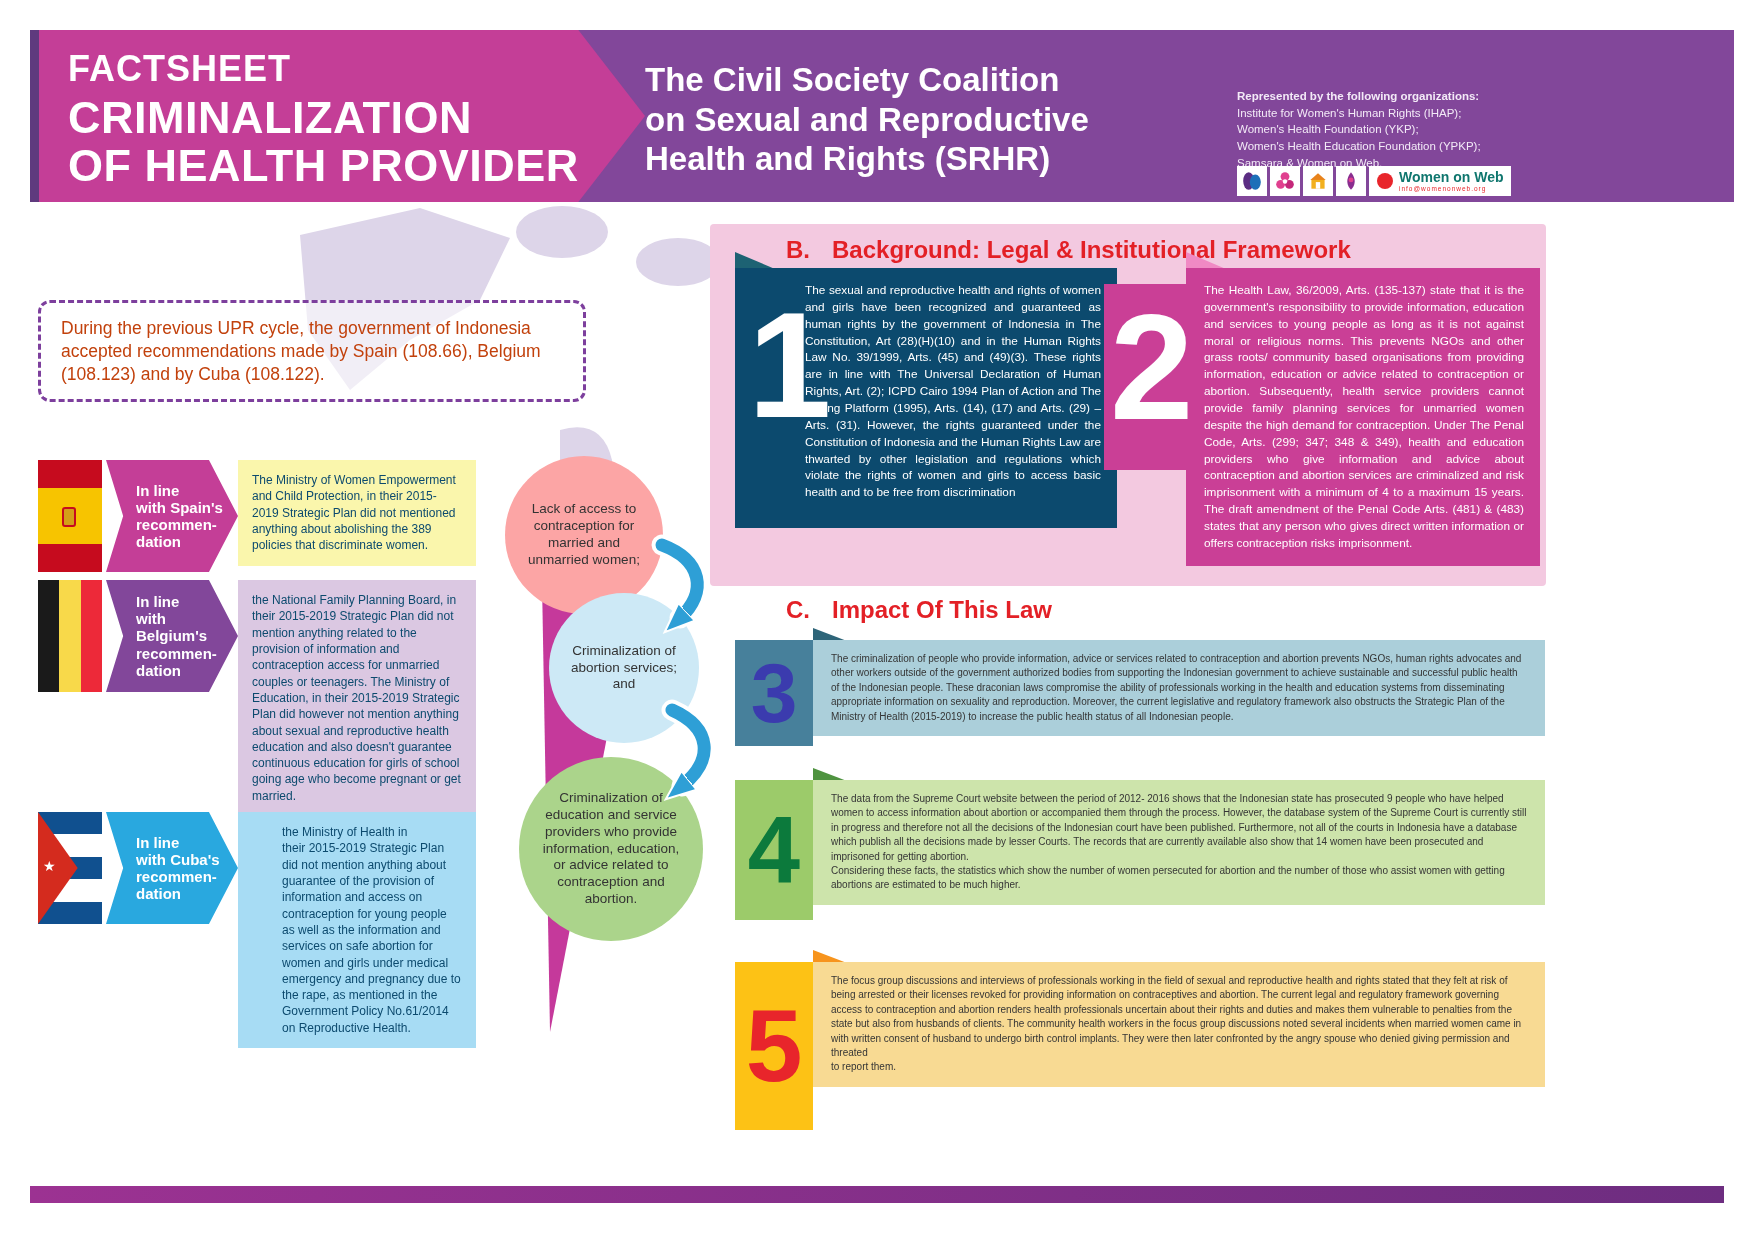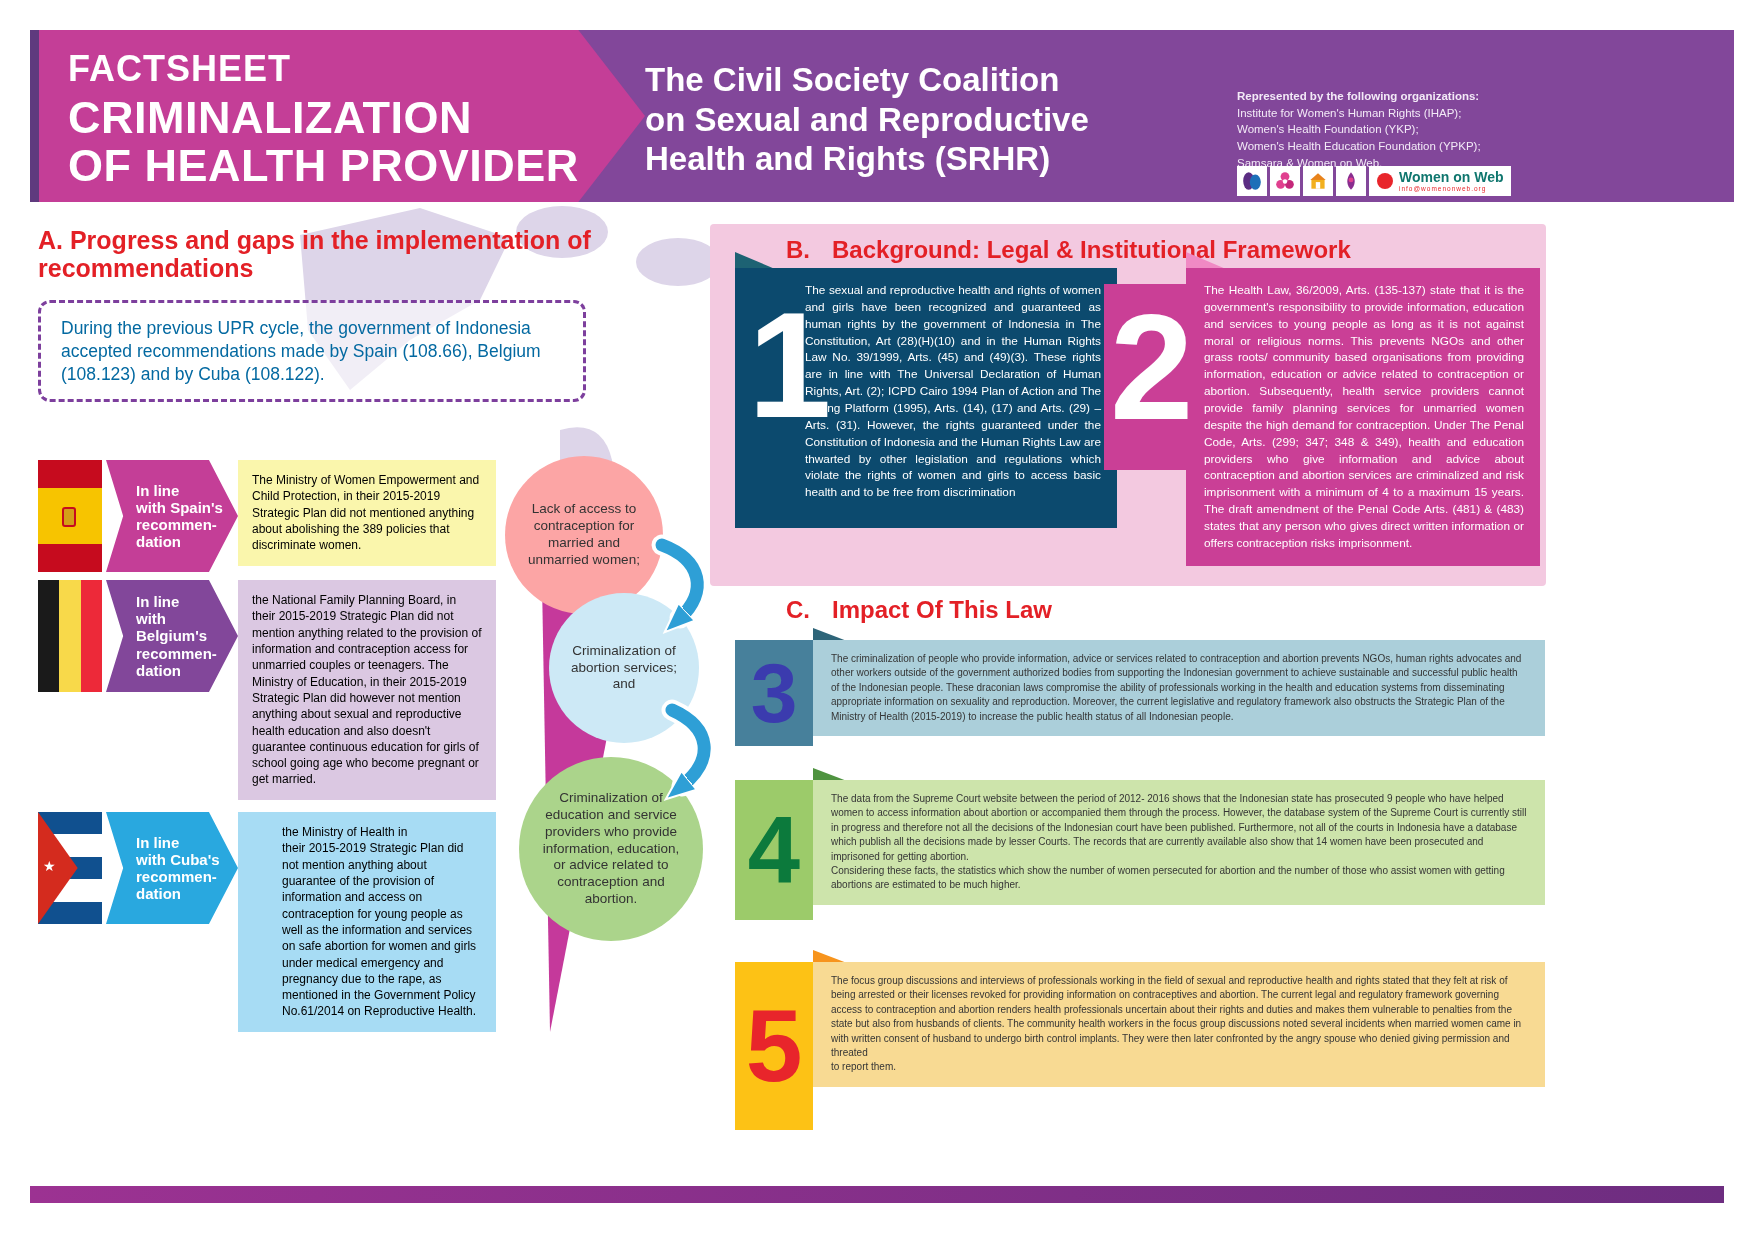--- a/index.html
+++ b/index.html
@@ -21,37 +21,37 @@
   .logo-row{left:1237px;top:166px;display:flex;gap:3px;align-items:stretch;}
   .logo-tile{width:30px;height:30px;background:#fff;display:flex;align-items:center;justify-content:center;}
   .wow-tile{height:30px;background:#fff;display:flex;align-items:center;padding:0 8px;gap:6px;}
   .wow-dot{width:16px;height:16px;border-radius:50%;background:#e8252b;flex:0 0 auto;}
   .wow-label{font-size:14px;font-weight:700;color:#0f766e;line-height:1;}
   .wow-email{font-size:6.5px;color:#e8252b;letter-spacing:1px;line-height:1;margin-top:2px;}
 
   
   .a-heading{left:38px;top:226px;width:580px;font-size:25px;font-weight:700;color:#e32026;line-height:1.12;}
   .dashed-box{left:38px;top:300px;width:548px;border:3px dashed #7d3f9d;border-radius:12px;
-    padding:14px 20px;font-size:17.5px;color:#0369a1;line-height:1.3;box-sizing:border-box;background:rgba(255,255,255,.6);}
+    padding:14px 20px;font-size:17.5px;color:#c2410c;line-height:1.3;box-sizing:border-box;background:rgba(255,255,255,.6);}
   .flag{width:64px;height:112px;}
   .flag-spain{left:38px;background:linear-gradient(180deg,#c60b1e 0 25%,#f7c400 25% 75%,#c60b1e 75% 100%);}
   .spain-crest{position:absolute;left:24px;top:47px;width:10px;height:16px;background:#d4a017;border:2px solid #c60b1e;border-radius:3px;}
   .flag-belgium{left:38px;background:linear-gradient(90deg,#1a1a1a 0 33.4%,#f8d94a 33.4% 66.7%,#ed2939 66.7% 100%);}
   .flag-cuba{left:38px;background:linear-gradient(180deg,#10508f 0 20%,#fff 20% 40%,#10508f 40% 60%,#fff 60% 80%,#10508f 80% 100%);}
   .cuba-triangle{position:absolute;left:0;top:0;width:100%;height:100%;background:#d42b1e;
     clip-path:polygon(0 0,0 100%,62% 50%);}
   .cuba-star{position:absolute;left:5px;top:46px;color:#fff;font-size:14px;}
   .chevron{left:106px;width:132px;height:112px;display:flex;align-items:center;box-sizing:border-box;
     padding-left:30px;color:#fff;font-size:15px;font-weight:700;line-height:1.15;
     clip-path:polygon(0 0,78% 0,100% 50%,78% 100%,0 100%,13% 50%);}
   .chev-spain{background:#c43e97;}
   .chev-belgium{background:#82479a;}
   .chev-cuba{background:#29a8df;}
-  .rec-box{left:238px;width:258px;box-sizing:border-box;padding:12px 14px;font-size:12px;
-    color:#000000;line-height:1.36;}
+  .rec-box{left:238px;width:238px;box-sizing:border-box;padding:12px 14px;font-size:12px;
+    color:#0c4a6e;line-height:1.36;}
   .rec-spain{background:#faf6ac;}
   .rec-belgium{background:#dbc8e2;}
   .rec-cuba{background:#a7dcf4;padding-left:44px;}
 
   
   .circle{border-radius:50%;display:flex;align-items:center;justify-content:center;text-align:center;
     box-sizing:border-box;padding:16px;font-size:13.5px;color:#333;line-height:1.25;z-index:3;}
   .circle-1{left:505px;top:456px;width:158px;height:158px;background:#fca5a5;}
   .circle-2{left:549px;top:593px;width:150px;height:150px;background:#cde9f6;}
   .circle-3{left:519px;top:757px;width:184px;height:184px;background:#abd48b;}
@@ -162,22 +162,20 @@
       </div>
       <div class="wow-tile">
         <div class="wow-dot"></div>
         <div>
           <div class="wow-label">Women on Web</div>
           <div class="wow-email">info@womenonweb.org</div>
         </div>
       </div>
     </div>
 
-    <div class="abs a-heading pre">A. Progress and gaps in the implementation of
-recommendations</div>
     <div class="abs dashed-box">During the previous UPR cycle, the government of Indonesia accepted recommendations made by Spain (108.66), Belgium (108.123) and by Cuba (108.122).</div>
 
     <div class="abs flag flag-spain" style="top:460px;">
       <div class="spain-crest"></div>
     </div>
     <div class="abs chevron chev-spain pre" style="top:460px;">In line
 with Spain's
 recommen-
 dation</div>
     <div class="abs rec-box rec-spain pre" style="top:460px;">The Ministry of Women Empowerment and Child Protection, in their 2015-2019 Strategic Plan did not mentioned anything about abolishing the 389 policies that discriminate women.</div>

